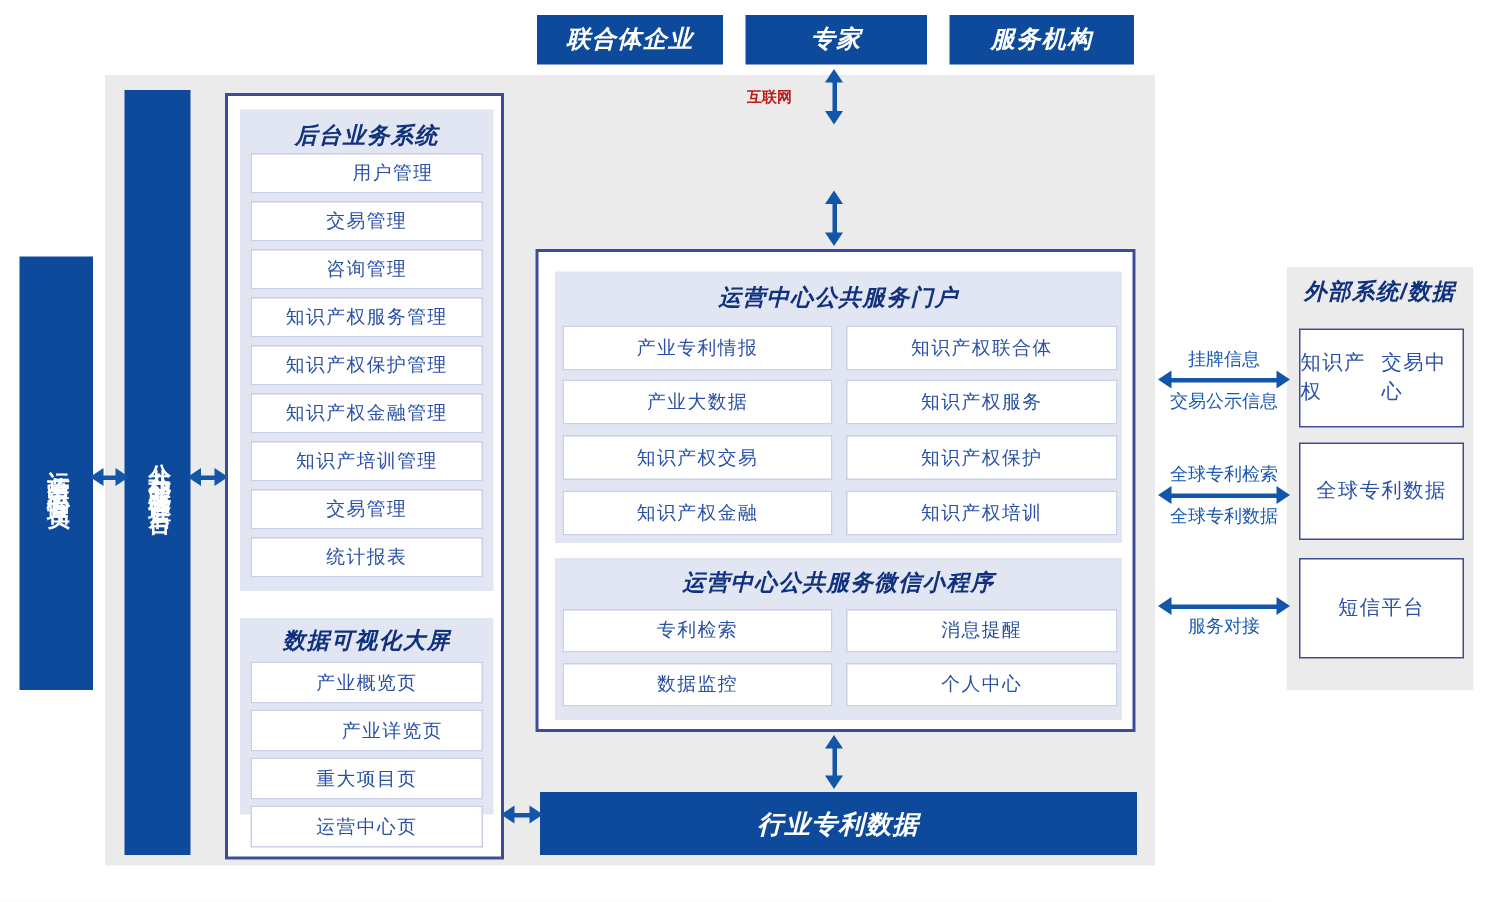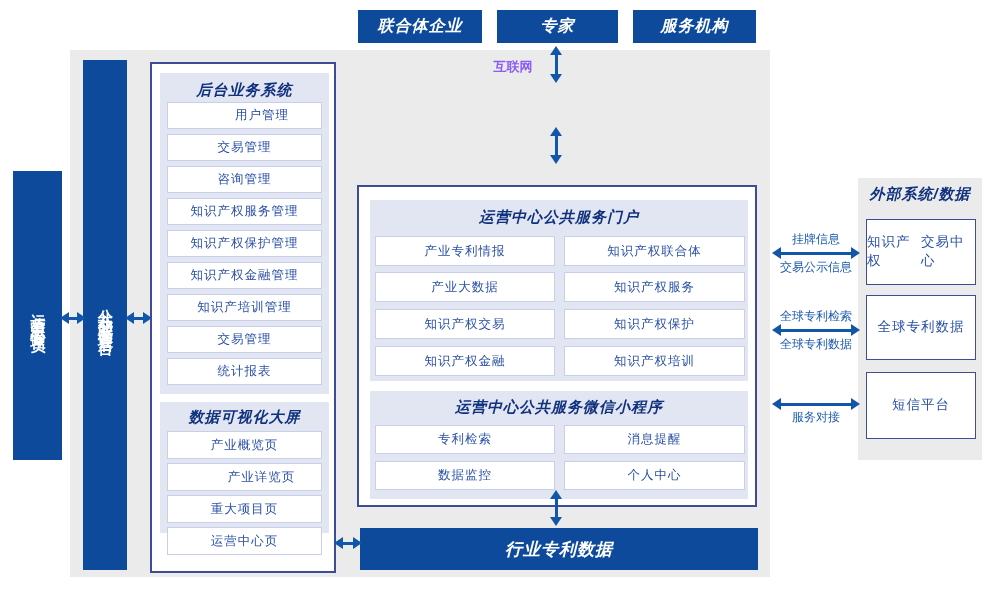--- a/index.html
+++ b/index.html
@@ -12,21 +12,21 @@
   .vbar{background:#0e4a9c;color:#ffffff;font-weight:bold;writing-mode:vertical-rl;text-orientation:upright;
         display:flex;align-items:center;justify-content:center;font-size:15px;letter-spacing:4px;}
   .outerbox{background:#ffffff;border:2px solid #3e4c98;box-sizing:border-box;}
   .lavpanel{background:#e2e5f2;}
   .ptitle{color:#10327e;font-weight:bold;font-style:italic;font-size:15px;letter-spacing:1px;text-align:center;}
   .witem{background:#ffffff;border:1px solid #c9cfe8;box-sizing:border-box;color:#2a50a6;
          display:flex;align-items:center;justify-content:center;font-size:12.5px;letter-spacing:1px;}
   .rbox{background:#ffffff;border:1px solid #3e4c98;box-sizing:border-box;color:#2a50a6;font-size:13.5px;
         display:flex;flex-direction:row;align-items:center;justify-content:center;line-height:1.4;letter-spacing:1px;}
   .alabel{position:absolute;color:#1c5ab0;font-size:12px;text-align:center;white-space:nowrap;}
-  .inetlabel{position:absolute;color:#8b5cf6;font-size:13px;font-weight:bold;text-align:center;}
+  .inetlabel{position:absolute;color:#b91c1c;font-size:10px;font-weight:bold;text-align:center;}
   
   .harrow{position:absolute;height:14px;}
   .harrow i{position:absolute;left:7px;right:7px;top:5.5px;height:3px;background:#1156a8;}
   .harrow:before{content:"";position:absolute;left:0;top:1px;border:6px solid transparent;border-left:none;border-right:9px solid #1156a8;}
   .harrow:after{content:"";position:absolute;right:0;top:1px;border:6px solid transparent;border-right:none;border-left:9px solid #1156a8;}
   
   .varrow{position:absolute;width:14px;}
   .varrow i{position:absolute;top:7px;bottom:7px;left:5.5px;width:3px;background:#1156a8;}
   .varrow:before{content:"";position:absolute;top:0;left:1px;border:6px solid transparent;border-top:none;border-bottom:9px solid #1156a8;}
   .varrow:after{content:"";position:absolute;bottom:0;left:1px;border:6px solid transparent;border-bottom:none;border-top:9px solid #1156a8;}
@@ -81,30 +81,30 @@
       <div class="abs witem" style="left:7px;top:61px;width:155px;height:27px;">交易管理</div>
       <div class="abs witem" style="left:7px;top:93px;width:155px;height:27px;">咨询管理</div>
       <div class="abs witem" style="left:7px;top:125px;width:155px;height:27px;">知识产权服务管理</div>
       <div class="abs witem" style="left:7px;top:157px;width:155px;height:27px;">知识产权保护管理</div>
       <div class="abs witem" style="left:7px;top:189px;width:155px;height:27px;">知识产权金融管理</div>
       <div class="abs witem" style="left:7px;top:221px;width:155px;height:27px;">知识产培训管理</div>
       <div class="abs witem" style="left:7px;top:253px;width:155px;height:27px;">交易管理</div>
       <div class="abs witem" style="left:7px;top:285px;width:155px;height:27px;">统计报表</div>
     </div>
 
-    <div class="abs lavpanel" style="left:8px;top:338px;width:169px;height:131px;">
+    <div class="abs lavpanel" style="left:8px;top:348px;width:169px;height:131px;">
       <div class="abs ptitle" style="left:0;top:6px;width:100%;">数据可视化大屏</div>
       <div class="abs witem" style="left:7px;top:29px;width:155px;height:28px;">产业概览页</div>
       <div class="abs witem" style="left:7px;top:61px;width:155px;height:28px;padding-left:34px;">产业详览页</div>
       <div class="abs witem" style="left:7px;top:93px;width:155px;height:28px;">重大项目页</div>
       <div class="abs witem" style="left:7px;top:125px;width:155px;height:28px;">运营中心页</div>
     </div>
   </div>
 
-  <div class="abs outerbox" style="left:357px;top:166px;width:400px;height:322px;margin-top:19px;">
+  <div class="abs outerbox" style="left:357px;top:166px;width:400px;height:322px;">
 
     <div class="abs lavpanel" style="left:11px;top:13px;width:378px;height:181px;">
       <div class="abs ptitle" style="left:0;top:8px;width:100%;">运营中心公共服务门户</div>
       <div class="abs witem" style="left:194px;top:36px;width:181px;height:30px;">知识产权联合体</div>
       <div class="abs witem" style="left:5px;top:36px;width:180px;height:30px;">产业专利情报</div>
       <div class="abs witem" style="left:5px;top:72px;width:180px;height:30px;">产业大数据</div>
       <div class="abs witem" style="left:194px;top:72px;width:181px;height:30px;">知识产权服务</div>
       <div class="abs witem" style="left:5px;top:109px;width:180px;height:30px;">知识产权交易</div>
       <div class="abs witem" style="left:194px;top:109px;width:181px;height:30px;">知识产权保护</div>
       <div class="abs witem" style="left:5px;top:146px;width:180px;height:30px;">知识产权金融</div>

